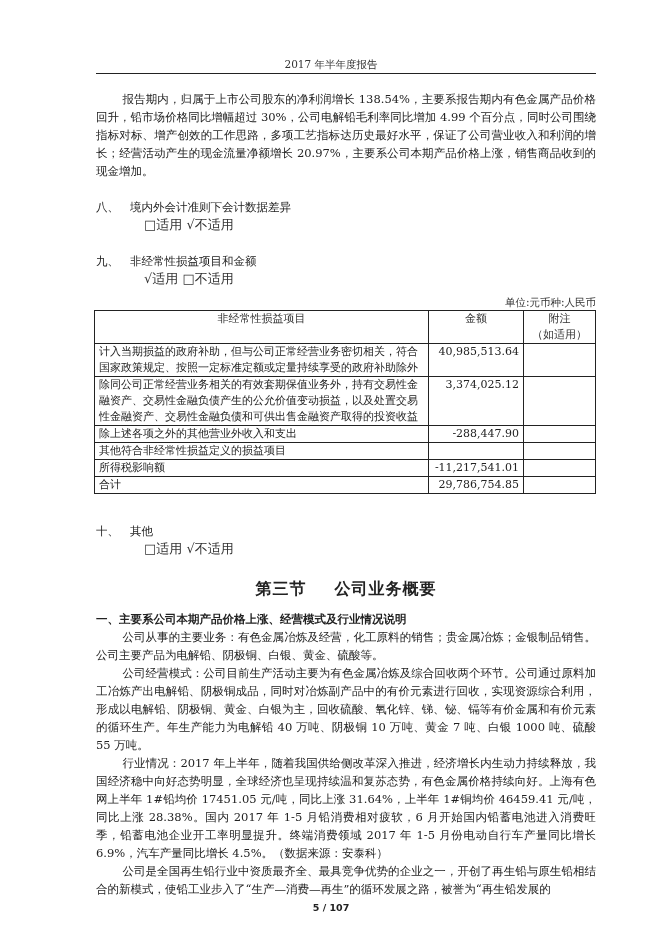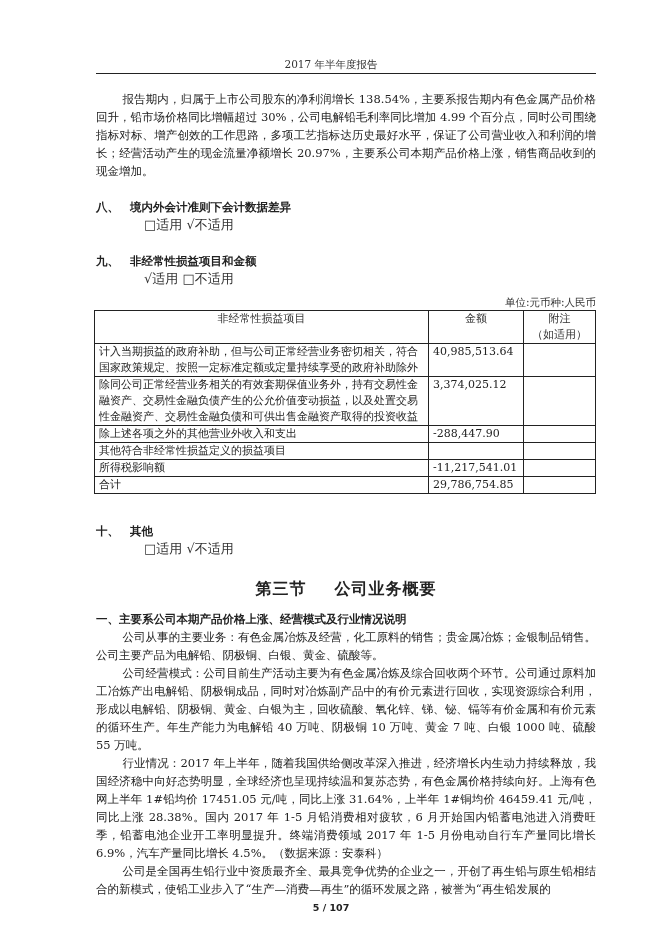--- a/index.html
+++ b/index.html
@@ -6,31 +6,31 @@
   body { width: 662px; height: 936px; position: relative; overflow: hidden;
          font-family: "DejaVu Serif", "Liberation Serif", serif; color: #222; }
   .page { position: absolute; left: 0; top: 10px; width: 614px; height: 936px; }
   .header-title { position: absolute; top: 48px; left: 0; width: 662px; text-align: center;
                   font-size: 10.5px; color: #333; }
   .header-rule { position: absolute; top: 63px; left: 96px; width: 500px; height: 0;
                  border-top: 1px solid #222; }
   .content { position: absolute; left: 96px; top: 80px; width: 500px; }
   p { margin: 0; font-size: 11.5px; line-height: 18px; text-align: justify; }
   p.indent { text-indent: 2.3em; }
-  .sec-heading { font-family: "DejaVu Sans", "Liberation Sans", sans-serif; font-weight: bold;
+  .sec-heading { font-family: "DejaVu Sans", "Liberation Sans", sans-serif; font-weight: normal;
                  font-size: 11.5px; margin-top: 18px; line-height: 18px; }
   .sec-heading .num { display: inline-block; width: 34px; }
   .applicable { font-size: 13px; line-height: 18px; color: #333; margin-left: 48px; }
   .unit-line { text-align: right; font-size: 10.5px; line-height: 16px; margin-top: 6px; color: #333; }
   .unit-line span { }
   table { width: 502px; border-collapse: collapse; font-size: 11px; margin-left: -2px; }
   td, th { border: 1px solid #222; vertical-align: top; padding: 0 4px; line-height: 16px; font-weight: normal; }
   th { color: #333; }
   td.item { width: 326px; }
-  td.amt { width: 86px; }
+  td.amt { width: 86px; text-align: right; }
   td.note { width: 63px; }
   .chapter-title { font-family: "DejaVu Sans", "Liberation Sans", sans-serif; font-weight: bold;
                    font-size: 16px; text-align: center; margin-top: 20px; line-height: 22px; letter-spacing: 1px; }
   .chapter-title .gap { display: inline-block; width: 28px; }
   .sub-heading { font-family: "DejaVu Sans", "Liberation Sans", sans-serif; font-weight: bold;
                  font-size: 11.5px; line-height: 18px; margin-top: 10px; }
   .footer { position: absolute; top: 892px; left: 0; width: 662px; text-align: center;
             font-family: "DejaVu Sans", "Liberation Sans", sans-serif; font-weight: bold; font-size: 9.5px; }
 </style>
 </head>

